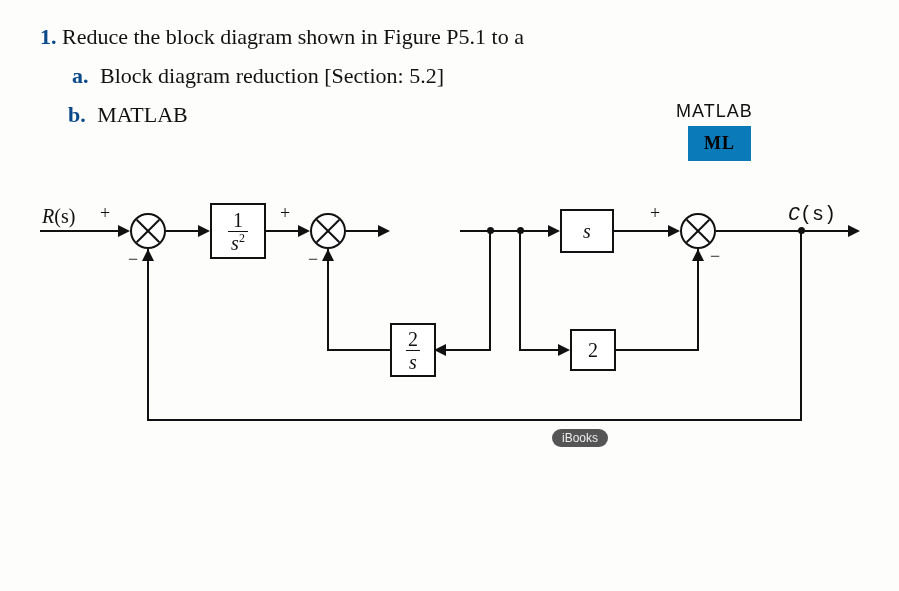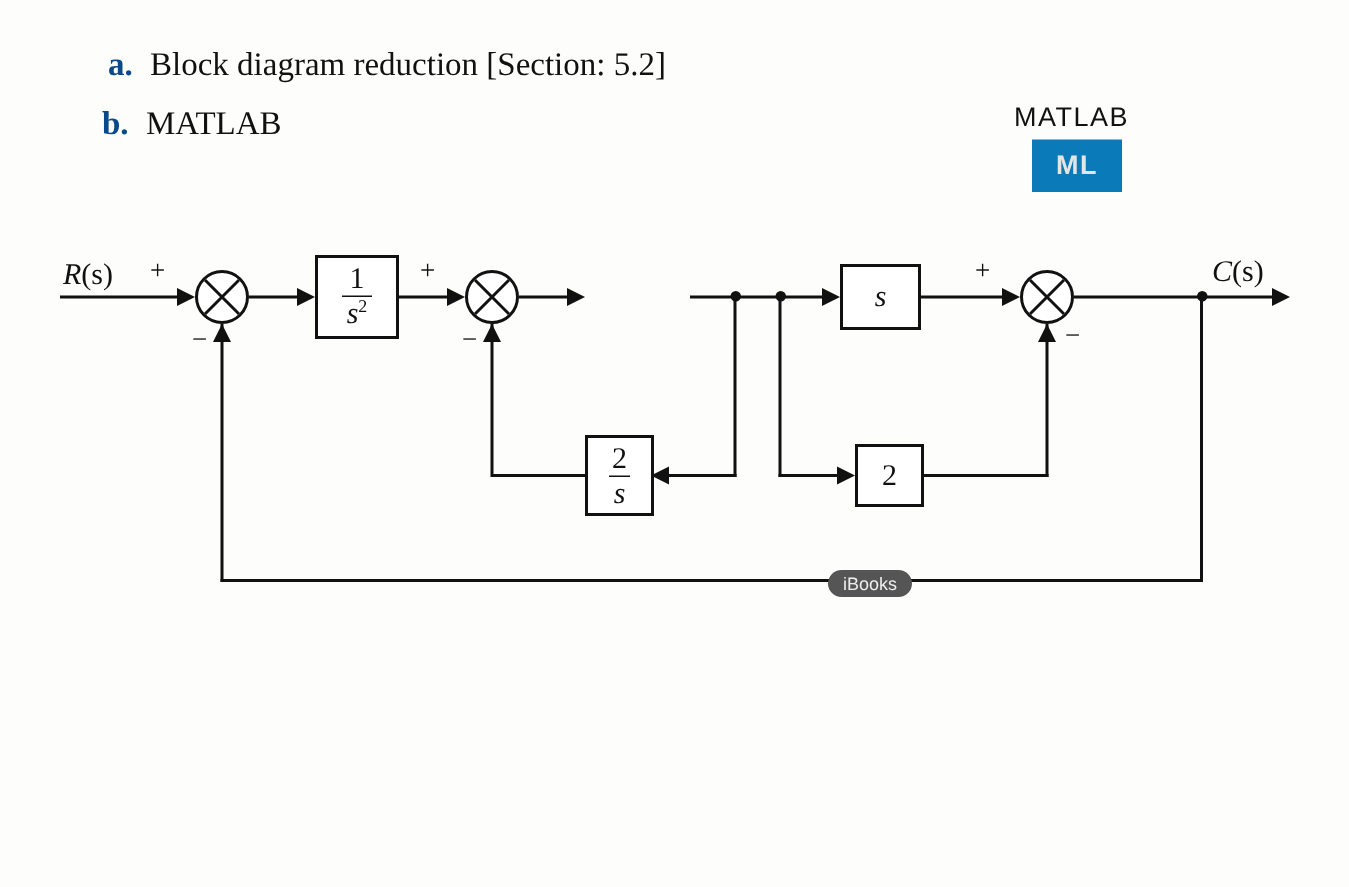--- a/index.html
+++ b/index.html
@@ -34,22 +34,22 @@
   .matlab-label {
     position: absolute;
     font-family: Arial, sans-serif;
     font-size: 18px;
     letter-spacing: 1px;
     color: #111;
   }
   .ml-badge {
     position: absolute;
     background: #0a7ab8;
-    color: #e5e5e5;
-    font-family: Liberation Sans, sans-serif;
+    color: #000000;
+    font-family: Liberation Serif, serif;
     font-weight: bold;
     font-size: 18px;
     padding: 4px 16px;
     letter-spacing: 1px;
   }
   .row-b {
     position: relative;
   }
 
   
@@ -164,20 +164,24 @@
     font-family: Arial, sans-serif;
     font-size: 12px;
     padding: 2px 10px;
     border-radius: 10px;
   }
 </style>
 </head>
 <body>
 
 <div class="problem">
+  <div class="just">
+    <span class="num">1.</span>
+    <span>Reduce the block diagram shown in Figure P5.1 to a</span>
+  </div>
   <div class="indent" style="margin-top:6px;margin-left:32px;">
     <span class="sub">a.</span>
     <span>Block diagram reduction [Section: 5.2]</span>
   </div>
   <div class="indent row-b" style="margin-top:6px;">
     <span class="sub">b.</span>
     <span>MATLAB</span>
     <span class="matlab-label" style="left:608px; top:0;">MATLAB</span>
     <span class="ml-badge" style="left:620px; top:28px;">ML</span>
   </div>
@@ -230,21 +234,21 @@
   <div class="wire whz" style="left:574px; top:39px; width:56px;"></div>
 
   <div class="arrow-r" style="left:628px; top:34px;"></div>
   <div class="sgn" style="left:610px; top:12px;">+</div>
 
   <div class="summer" style="left:640px; top:22px;"></div>
   <div class="sgn" style="left:670px; top:55px;">−</div>
 
   <div class="wire whz" style="left:676px; top:39px; width:134px;"></div>
   <div class="arrow-r" style="left:808px; top:34px;"></div>
-  <div class="sig-label" style="left:768px; top:12px;">
+  <div class="sig-label" style="left:748px; top:12px;font-family:Liberation Mono, monospace;">
     <i>C</i><span style="font-style:normal">(s)</span>
   </div>
 
   <div class="node" style="left:758px; top:36px;"></div>
 
   <div class="wire wvt" style="left:449px; top:40px; height:120px;"></div>
   <div class="wire whz" style="left:404px; top:158px; width:47px;"></div>
   <div class="arrow-l" style="left:394px; top:153px;"></div>
 
   <div class="block" style="left:350px; top:132px; width:46px; height:54px;">
@@ -267,15 +271,15 @@
   </div>
   <div class="wire whz" style="left:576px; top:158px; width:83px;"></div>
   <div class="wire wvt" style="left:657px; top:58px; height:102px;"></div>
   <div class="arrow-u" style="left:652px; top:58px;"></div>
 
   <div class="wire wvt" style="left:760px; top:40px; height:190px;"></div>
   <div class="wire whz" style="left:107px; top:228px; width:655px;"></div>
   <div class="wire wvt" style="left:107px; top:58px; height:172px;"></div>
   <div class="arrow-u" style="left:102px; top:58px;"></div>
 
-  <div class="ibooks" style="left:512px; top:222px;">iBooks</div>
+  <div class="ibooks" style="left:512px; top:238px;">iBooks</div>
 
 </div>
 
 </body></html>

